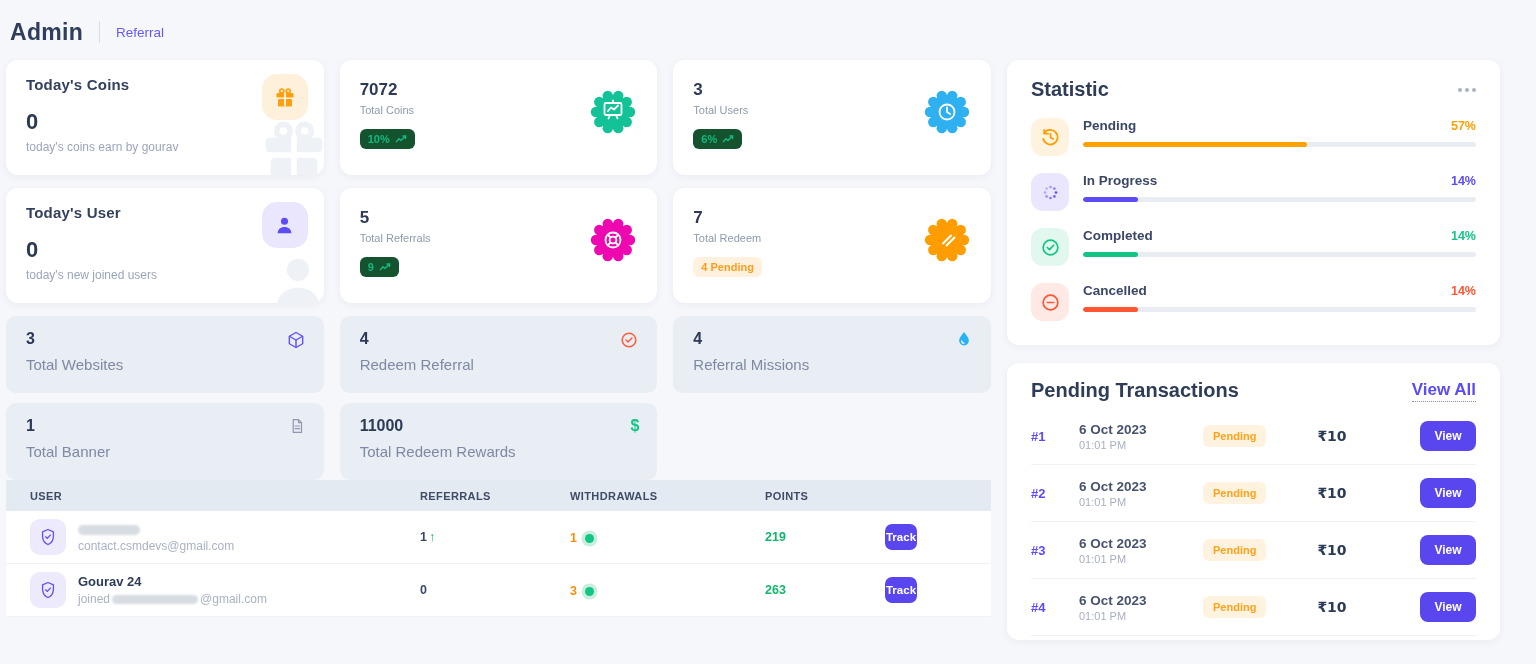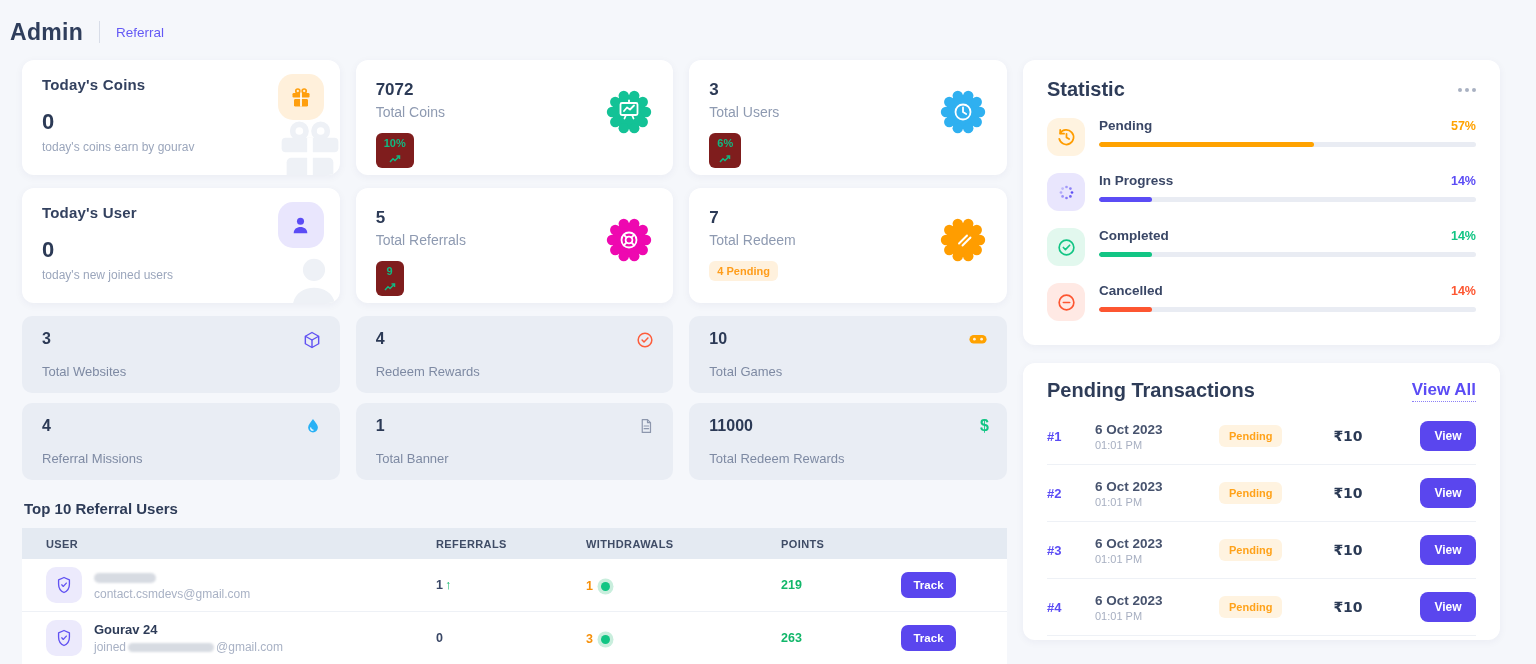--- a/index.html
+++ b/index.html
@@ -5,48 +5,48 @@
   * { margin:0; padding:0; box-sizing:border-box; }
   html,body { width:1536px; height:664px; overflow:hidden; }
   body { background:#f5f7fb; font-family:"Liberation Sans","DejaVu Sans",sans-serif; color:#2c3a56; }
 
   
   .page-header { display:flex; align-items:center; padding:18px 0 0 10px; height:46px; }
   .page-title { font-size:23px; font-weight:700; color:#2f3e5c; letter-spacing:.3px; }
   .hdr-divider { width:1px; height:22px; background:#d8dde8; margin:0 16px; }
   .breadcrumb { font-size:13.5px; color:#6459f5; font-weight:500; text-decoration:none; cursor:pointer; }
 
-  .layout { display:flex; gap:16px; padding:0 36px 0 22px; margin-top:14px; }
+  .layout { display:flex; gap:16px; padding:0 36px 0 6px; margin-top:14px; }
   .left-col { width:985px; flex:0 0 auto; }
   .right-col { flex:1; }
 
   
   .stat-grid { display:grid; grid-template-columns:repeat(3,1fr); gap:13px 16px; }
   .card { background:#fff; border-radius:12px; height:115px; position:relative; overflow:hidden;
           box-shadow:0 2px 8px rgba(30,45,90,.05); padding:16px 20px; }
   .card .title { font-size:15px; font-weight:700; color:#33415f; letter-spacing:.2px; }
   .card .big { font-size:22px; font-weight:700; color:#2c3a56; margin-top:16px; }
   .card .desc { font-size:12px; color:#9ba6bc; margin-top:5px; }
   .icon-squircle { width:46px; height:46px; border-radius:15px; display:flex; align-items:center;
                    justify-content:center; position:absolute; top:14px; right:16px; }
   .watermark { position:absolute; right:-10px; bottom:-16px; color:#eef1f6; }
 
   .big2 { font-size:17px; font-weight:700; color:#2c3a56; margin-top:4px; }
-  .label { font-size:14px; color:#8e9ab1; margin:4px 0 13px; }
+  .label { font-size:11px; color:#8e9ab1; margin:4px 0 13px; }
   .badge { display:inline-flex; align-items:center; gap:5px; font-size:11px; font-weight:700;
            padding:4px 8px; border-radius:6px; }
-  .badge.green { color:#10b981; background:#7f1d1d;flex-direction:column; }
+  .badge.green { color:#10b981; background:#14532d; }
   .badge.orange { color:#ff9d1b; background:#fff1dd; }
   .seal { position:absolute; right:20px; top:28px; width:48px; height:48px; }
 
   
   .mini-grid { display:grid; grid-template-columns:repeat(3,1fr); gap:10px 16px; margin-top:13px; }
   .mini { background:#e9edf4; border-radius:10px; height:77px; padding:14px 20px; position:relative; }
   .mini .val { font-size:16px; font-weight:700; color:#2c3a56; }
-  .mini .lbl { font-size:13px; color:#7e8aa3; margin-top:16px; }
+  .mini .lbl { font-size:15px; color:#7e8aa3; margin-top:8px; }
   .micon { position:absolute; top:14px; right:18px; }
   .dollar-glyph { font-size:16px; font-weight:700; color:#12c584; }
 
   
   .table-title { margin:20px 0 11px 2px; font-size:15px; font-weight:700; color:#2e3c58; }
   .thead { display:grid; grid-template-columns:390px 150px 195px 120px 1fr; background:#e4eaf2;
            height:31px; align-items:center; padding-left:24px; }
   .th { font-size:11px; font-weight:700; color:#3f4c66; letter-spacing:.4px; }
   .trow { display:grid; grid-template-columns:390px 150px 195px 120px 1fr; align-items:center;
           background:#fff; padding-left:24px; height:53px; border-bottom:1px solid #eef1f6; }
@@ -59,21 +59,21 @@
             filter:blur(1.2px); vertical-align:middle; }
   .redact.sm { width:86px; height:9px; margin:0 2px; }
   .refcell { font-size:12.5px; font-weight:700; color:#3a4766; }
   .uparrow { color:#12b76a; font-weight:700; margin-left:2px; }
   .wdnum { font-size:12.5px; font-weight:700; color:#f79009; }
   .wddot { display:inline-block; width:9px; height:9px; border-radius:50%; background:#12c584;
            box-shadow:0 0 0 3.5px #c9eedd; margin-left:8px; vertical-align:-1px; }
   .ptscell { font-size:12.5px; font-weight:700; color:#12b76a; }
   .btn { background:#5a46ee; color:#fff; border:none; border-radius:8px; font-weight:700;
          font-family:inherit; cursor:pointer; }
-  .track-btn { font-size:11.5px; padding:7px 0; width:55px; border-radius:7px; }
+  .track-btn { font-size:11.5px; padding:7px 0; width:32px; border-radius:7px; }
 
   
   .panel { background:#fff; border-radius:12px; box-shadow:0 2px 8px rgba(30,45,90,.05); }
   .stat-panel { padding:18px 24px 24px; }
   .panel-top { display:flex; align-items:center; justify-content:space-between; }
   .panel-title { font-size:20px; font-weight:700; color:#2e3c58; }
   .dots { display:flex; gap:3px; cursor:pointer; padding:4px 0; }
   .dots i { width:4px; height:4px; border-radius:50%; background:#a9b1c2; }
   .srow { display:flex; align-items:flex-start; margin-top:17px; }
   .sicon { width:38px; height:38px; border-radius:12px; display:flex; align-items:center; justify-content:center; flex:0 0 auto; }
@@ -257,33 +257,24 @@
         <div class="val">3</div>
         <div class="lbl">Total Websites</div>
         <svg class="micon" width="20" height="20" viewBox="0 0 24 24" fill="none" stroke="#6152f2" stroke-width="1.7" stroke-linejoin="round">
             <path d="M12 3 L20 7.5 V16.5 L12 21 L4 16.5 V7.5 Z"></path>
             <path d="M4 7.5 L12 12 L20 7.5"></path>
             <path d="M12 12 V21"></path>
           </svg>
       </div>
       <div class="mini">
         <div class="val">4</div>
-        <div class="lbl">Redeem Rewards</div>
+        <div class="lbl">Redeem Referral</div>
         <svg class="micon" width="20" height="20" viewBox="0 0 24 24" fill="none" stroke="#fd5d3c" stroke-width="1.8" stroke-linecap="round" stroke-linejoin="round">
             <circle cx="12" cy="12" r="8.2"></circle>
             <path d="M8.5 12 L10.8 14.3 L15.5 9.5"></path>
-          </svg>
-      </div>
-      <div class="mini">
-        <div class="val">10</div>
-        <div class="lbl">Total Games</div>
-        <svg class="micon" width="22" height="18" viewBox="0 0 24 20">
-            <rect x="2.5" y="5.5" width="19" height="9.5" rx="4.75" fill="#ffa200"></rect>
-            <circle cx="8" cy="10.2" r="1.5" fill="#ffffff" opacity=".85"></circle>
-            <circle cx="16" cy="10.2" r="1.5" fill="#ffffff" opacity=".85"></circle>
           </svg>
       </div>
       <div class="mini">
         <div class="val">4</div>
         <div class="lbl">Referral Missions</div>
         <svg class="micon" width="18" height="18" viewBox="0 0 24 24">
             <path d="M12 2.5 C9 7 5.5 9.8 5.5 14 a6.5 6.5 0 0 0 13 0 C18.5 9.8 15 7 12 2.5 Z" fill="#29b1f5"></path>
             <path d="M9 14.5 a3 3 0 0 0 3 3" stroke="#fff" stroke-width="1.6" fill="none" stroke-linecap="round"></path>
           </svg>
       </div>
@@ -296,21 +287,20 @@
             <path d="M9.5 12 H15.5 M9.5 15.5 H15.5" stroke-linecap="round"></path>
           </svg>
       </div>
       <div class="mini">
         <div class="val">11000</div>
         <div class="lbl">Total Redeem Rewards</div>
         <span class="micon dollar-glyph">$</span>
       </div>
     </div>
 
-    <h2 class="table-title">Top 10 Referral Users</h2>
     <div>
       <div class="thead">
         <div class="th">USER</div>
         <div class="th">REFERRALS</div>
         <div class="th">WITHDRAWALS</div>
         <div class="th">POINTS</div>
         <div class="th"></div>
       </div>
       <div class="trow">
         <div class="ucell">

